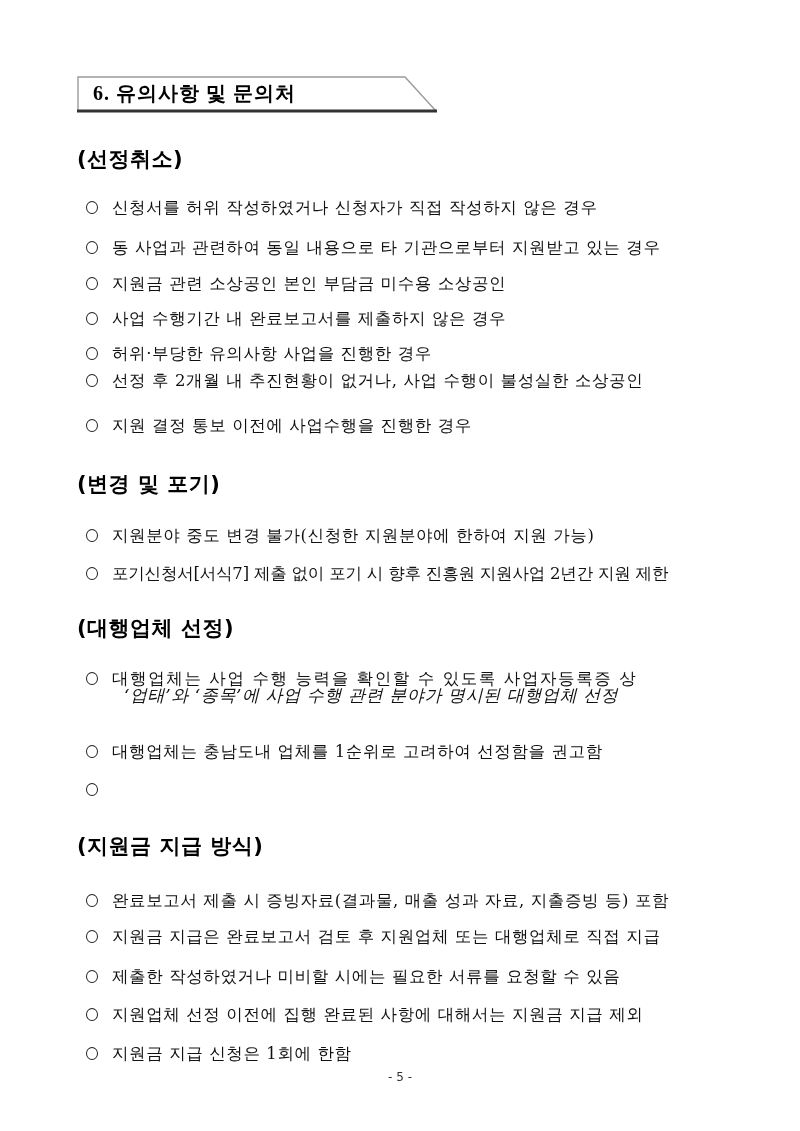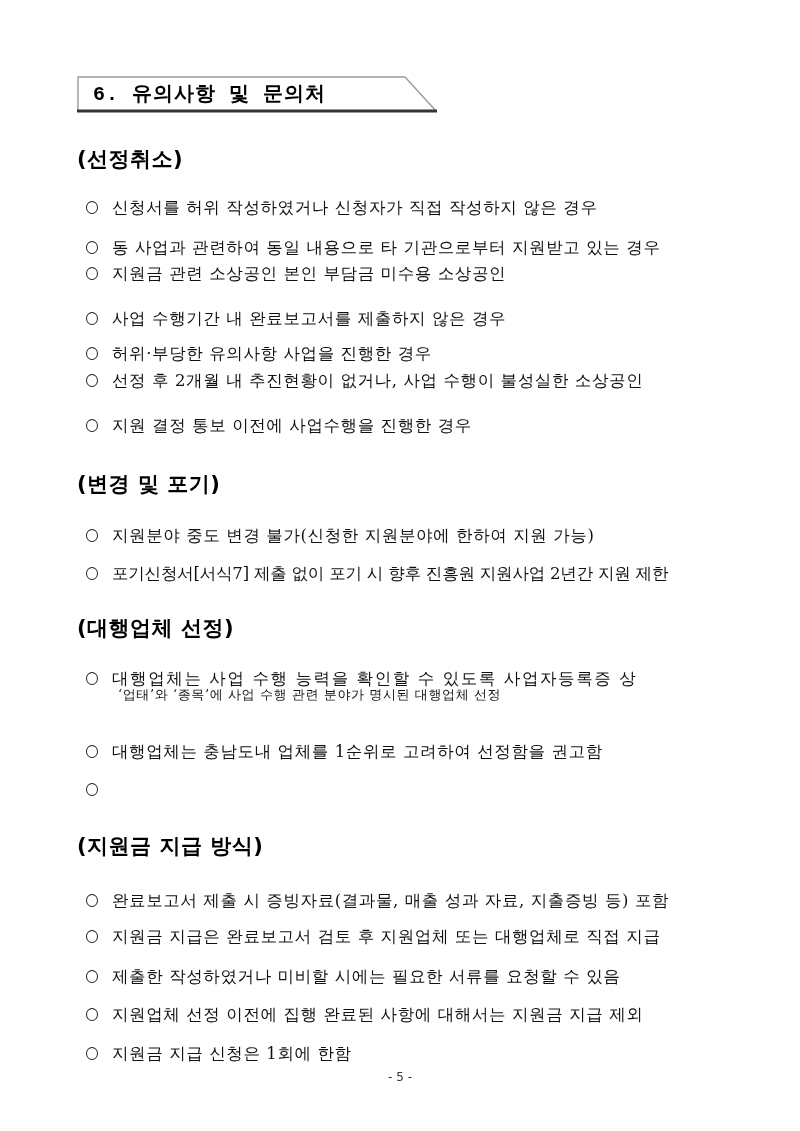--- a/index.html
+++ b/index.html
@@ -2,52 +2,52 @@
 <html><head>
 <meta charset="utf-8">
 <style>
   html, body { margin: 0; padding: 0; background: #ffffff; }
   body { width: 800px; height: 1131px; position: relative; overflow: hidden;
          font-family: "DejaVu Serif", "Liberation Serif", serif; color: #111; }
   .page { position: absolute; inset: 0; }
 
   .heading-box { position: absolute; left: 77px; top: 76px; width: 360px; height: 36px; }
   .heading-box svg { position: absolute; left: 0; top: 0; }
-  .heading-text { position: absolute; left: 16px; top: 4px; font-family: Liberation Mono, monospace;
+  .heading-text { position: absolute; left: 16px; top: 4px; font-family: Liberation Serif, serif;
                   font-weight: bold; font-size: 20px; letter-spacing: 1px; color: #000; white-space: nowrap; }
 
   .section-title { position: absolute; left: 77px; font-family: "DejaVu Sans", sans-serif;
                    font-weight: bold; font-size: 21px; color: #000; white-space: nowrap; letter-spacing: 0.5px; }
 
   .item { position: absolute; left: 86px; width: 640px; font-size: 16.5px; line-height: 34px; white-space: nowrap; margin-top: 16px; }
   .bullet { display: inline-block; width: 12px; height: 13px; border: 1.6px solid #222; border-radius: 50%;
             box-sizing: border-box; vertical-align: -1px; margin-right: 14px; }
   .item-text { letter-spacing: 0.6px; }
-  .cont { position: absolute; left: 118px; font-size: 13px; line-height: 34px; white-space: nowrap; letter-spacing: 0.6px; }
+  .cont { position: absolute; left: 124px; font-size: 17px; line-height: 34px; white-space: nowrap; letter-spacing: 0.6px; font-style: italic; }
 
   .page-number { position: absolute; left: 0; width: 800px; top: 1070px; text-align: center;
                  font-family: "DejaVu Sans", sans-serif; font-size: 12px; color: #333; }
 </style>
 </head>
 <body>
 
 <div class="page">
 
   <div class="heading-box">
     <svg width="362" height="38" viewBox="0 0 362 38">
       <polyline points="1,35 1,1 328,1 359,35" fill="none" stroke="#9a9a9a" stroke-width="1.4"></polyline>
       <line x1="0" y1="35" x2="360" y2="35" stroke="#333" stroke-width="3"></line>
     </svg>
     <span class="heading-text">6. 유의사항 및 문의처</span>
   </div>
 
   <div class="section-title" style="top:145px">(선정취소)</div>
   <div class="item" style="top:175px"><span class="bullet"></span><span class="item-text">신청서를 허위 작성하였거나 신청자가 직접 작성하지 않은 경우</span></div>
   <div class="item" style="top:215px"><span class="bullet"></span><span class="item-text">동 사업과 관련하여 동일 내용으로 타 기관으로부터 지원받고 있는 경우</span></div>
-  <div class="item" style="top:241px"><span class="bullet"></span><span class="item-text">지원금 관련 소상공인 본인 부담금 미수용 소상공인</span></div>
+  <div class="item" style="top:251px"><span class="bullet"></span><span class="item-text">지원금 관련 소상공인 본인 부담금 미수용 소상공인</span></div>
   <div class="item" style="top:286px"><span class="bullet"></span><span class="item-text">사업 수행기간 내 완료보고서를 제출하지 않은 경우</span></div>
   <div class="item" style="top:321px"><span class="bullet"></span><span class="item-text">허위·부당한 유의사항 사업을 진행한 경우</span></div>
   <div class="item" style="top:348px"><span class="bullet"></span><span class="item-text">선정 후 2개월 내 추진현황이 없거나, 사업 수행이 불성실한 소상공인</span></div>
   <div class="item" style="top:393px"><span class="bullet"></span><span class="item-text">지원 결정 통보 이전에 사업수행을 진행한 경우</span></div>
 
   <div class="section-title" style="top:470px">(변경 및 포기)</div>
   <div class="item" style="top:503px"><span class="bullet"></span><span class="item-text">지원분야 중도 변경 불가(신청한 지원분야에 한하여 지원 가능)</span></div>
   <div class="item" style="top:541px"><span class="bullet"></span><span class="item-text" style="letter-spacing:-0.2px">포기신청서[서식7] 제출 없이 포기 시 향후 진흥원 지원사업 2년간 지원 제한</span></div>
 
   <div class="section-title" style="top:614px">(대행업체 선정)</div>

